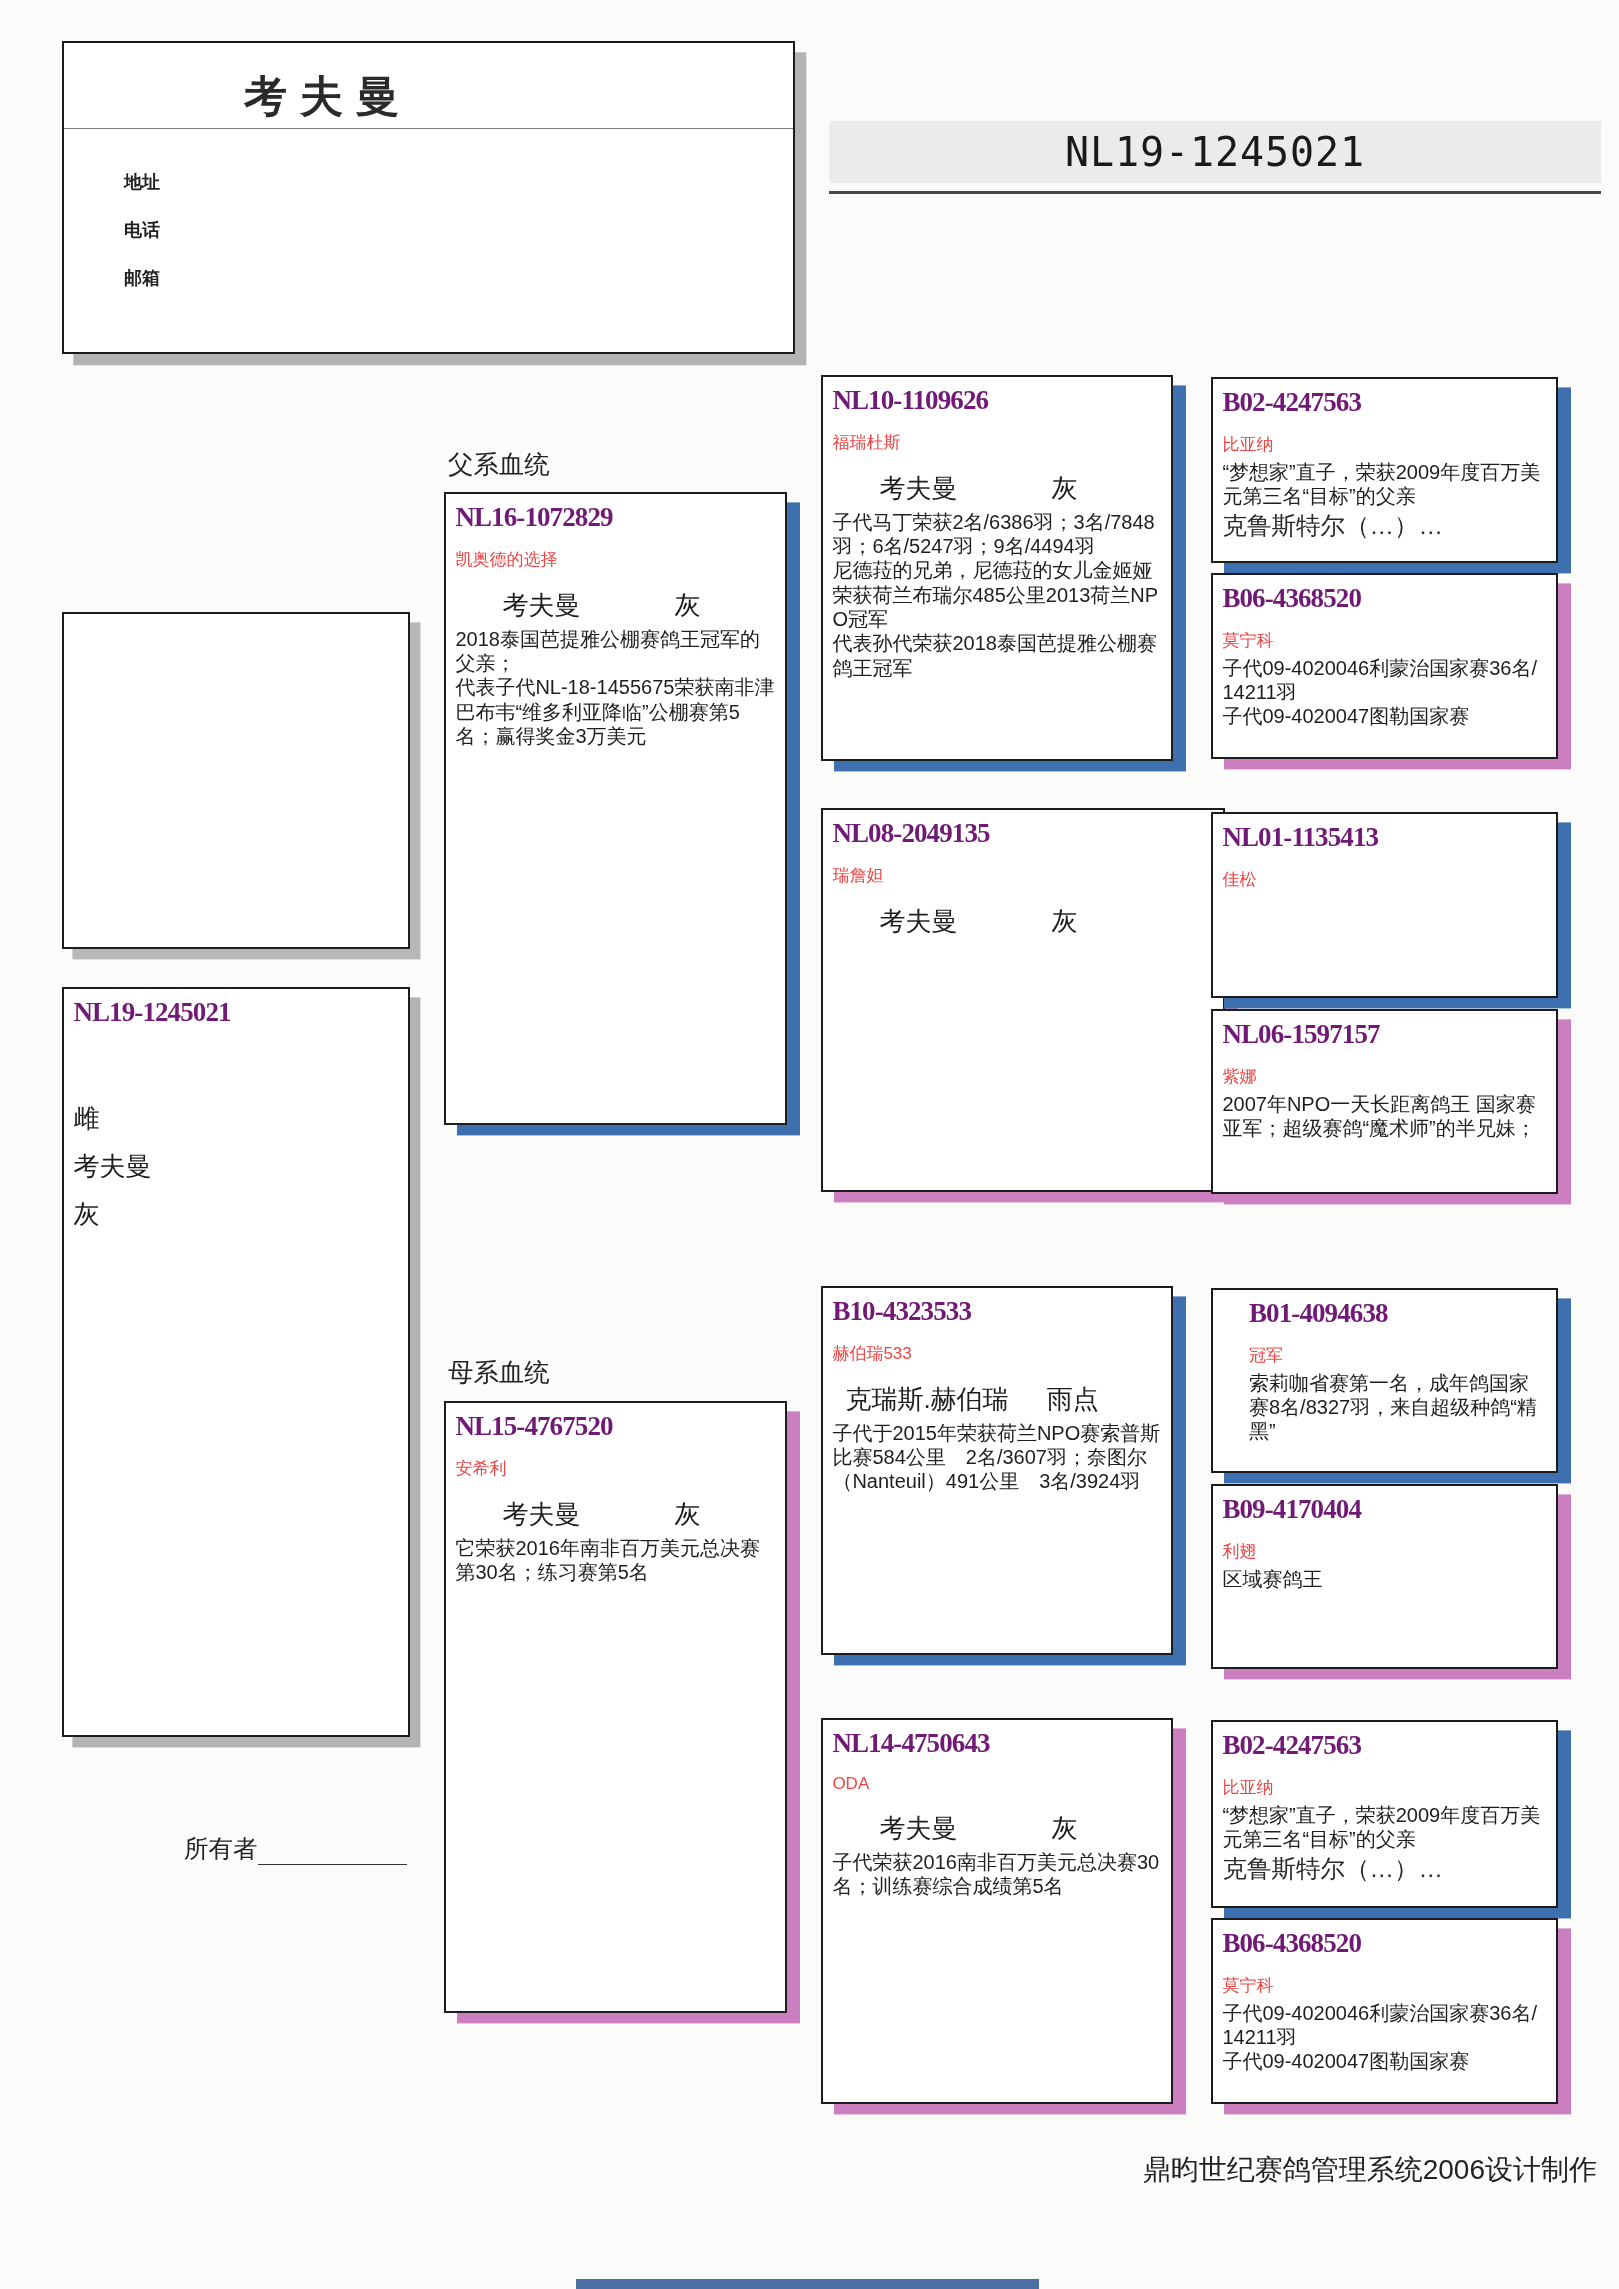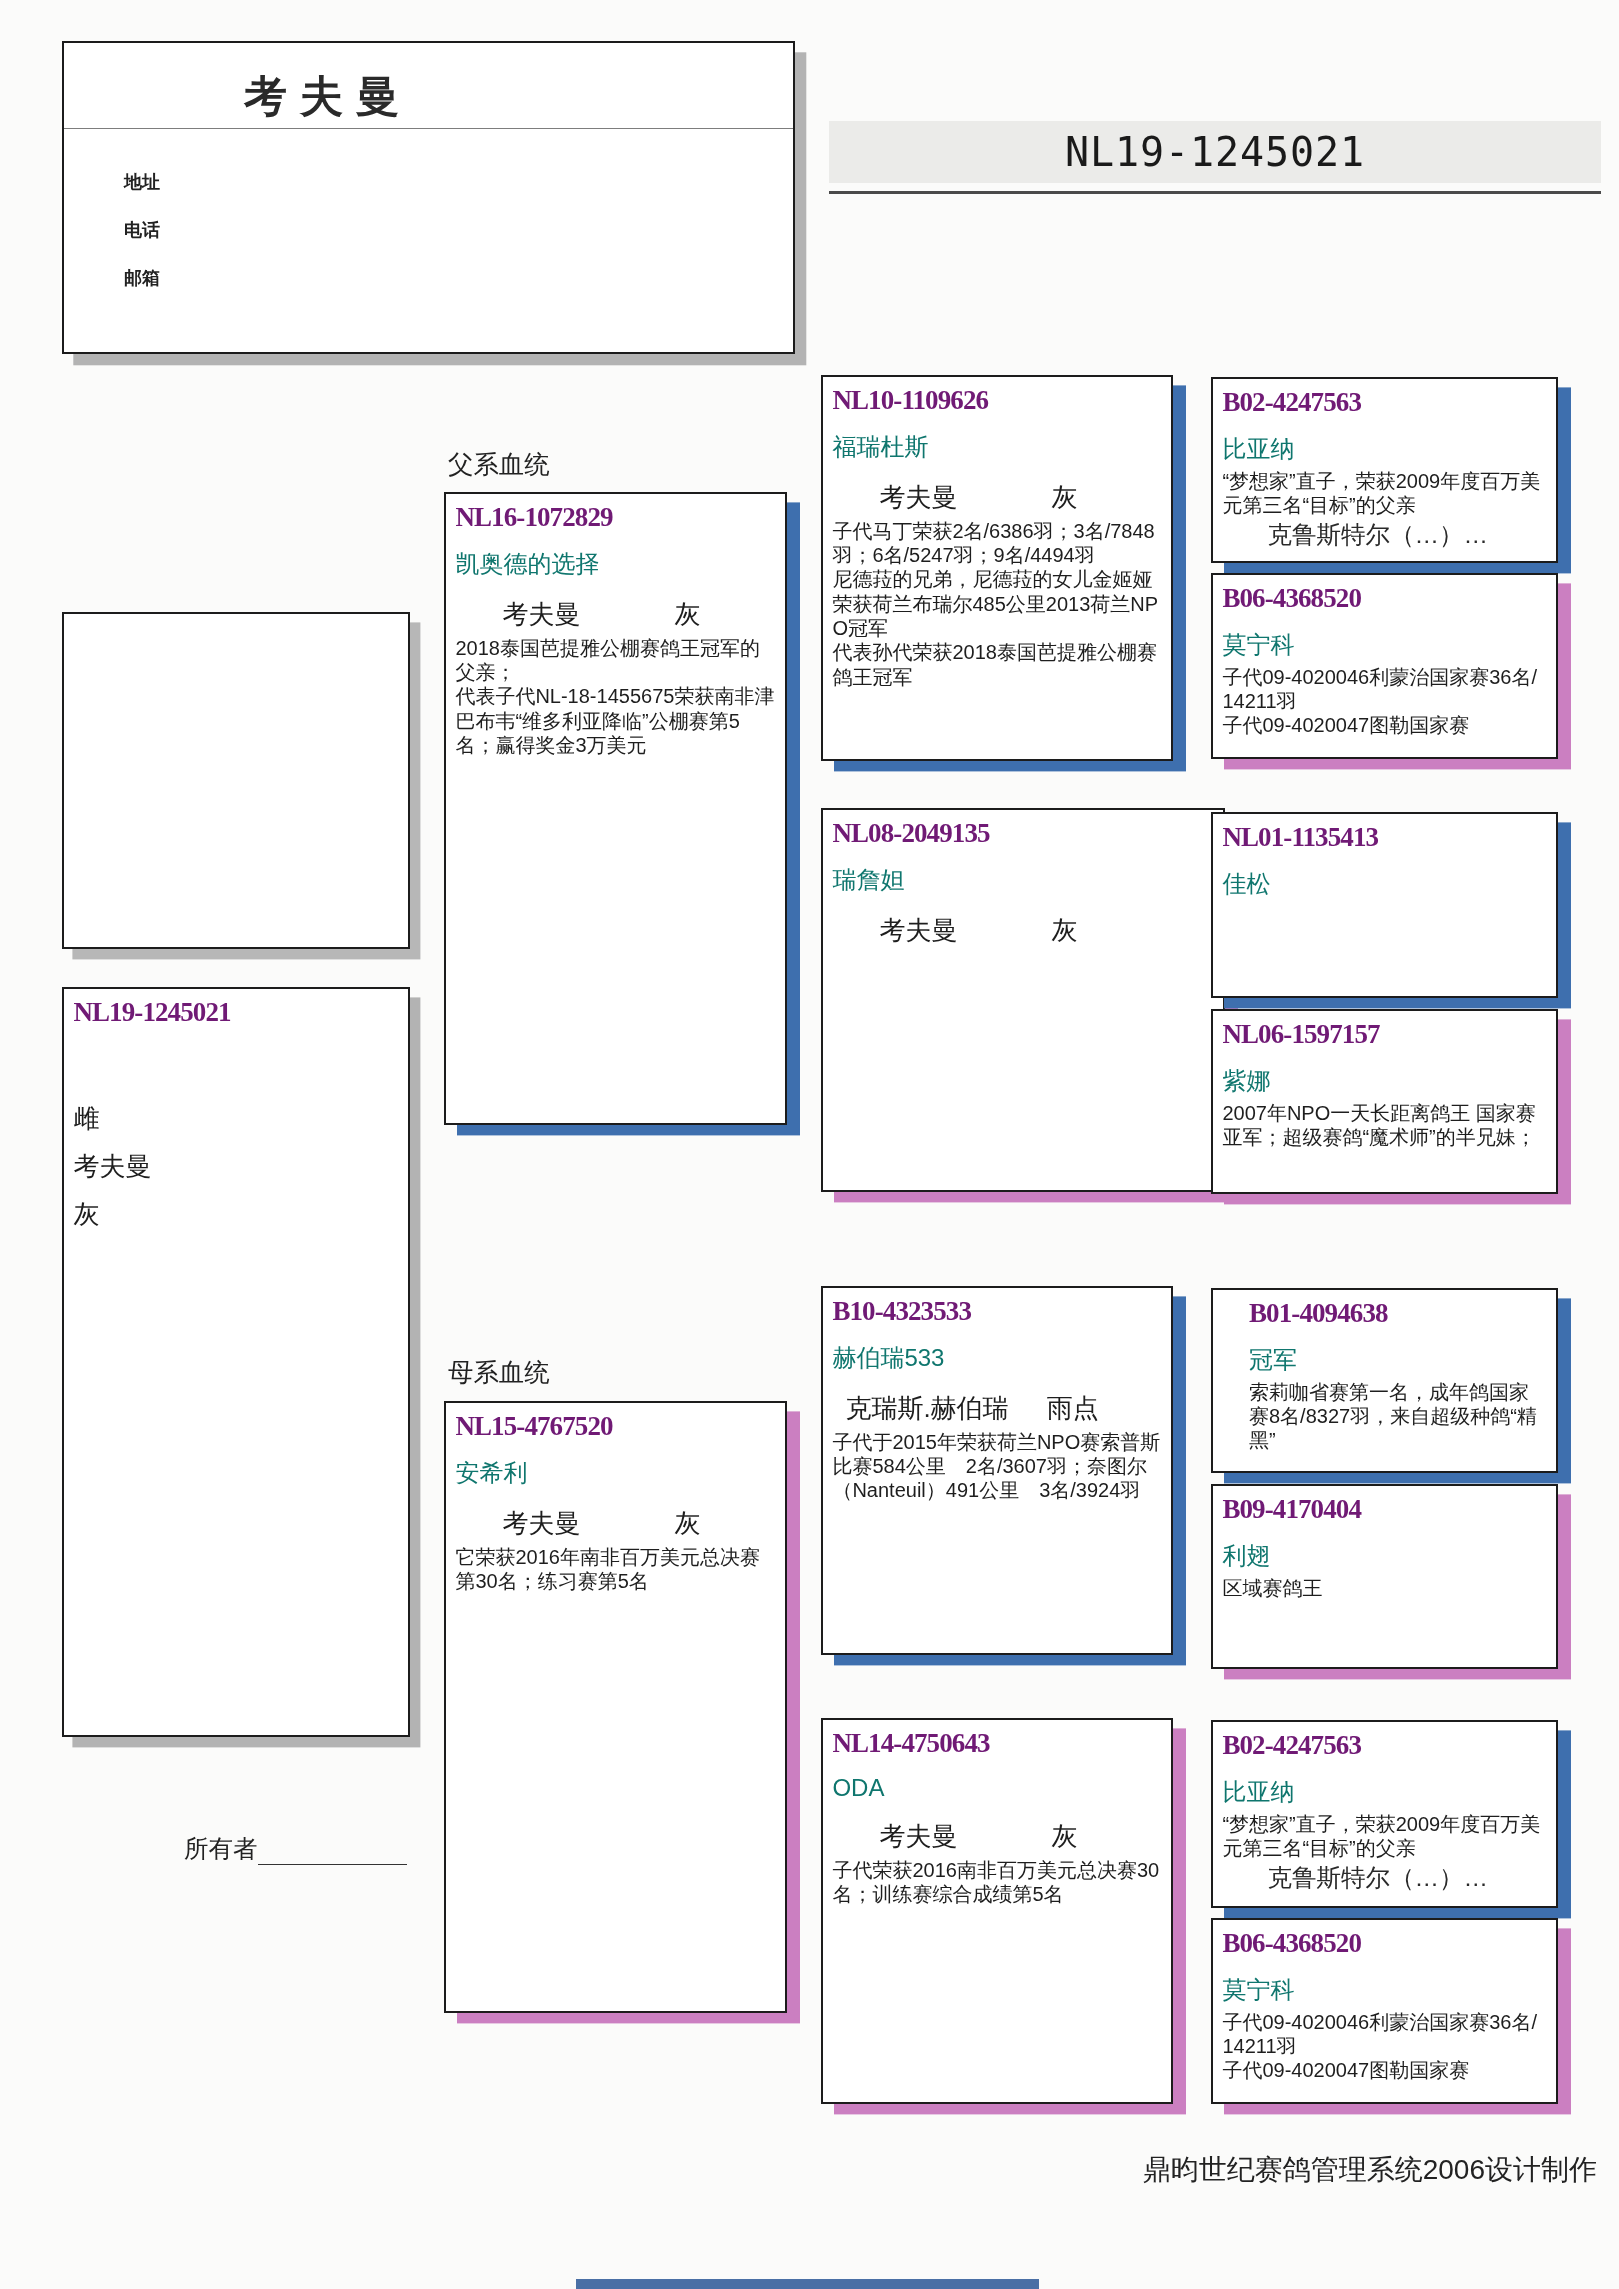--- a/index.html
+++ b/index.html
@@ -31,25 +31,25 @@
   .ring-underline{left:829px;top:191px;width:772px;height:2.8px;background:#4a4a4a;}
   
   .pbox{
     position:absolute;background:#fff;border:2.8px solid #1c1c1c;
     padding:7.5px 9.4px;box-sizing:border-box;overflow:hidden;
   }
   .pbox.blue{box-shadow:13px 10.4px 0 0 #3e6fae;}
   .pbox.pink{box-shadow:13px 10.4px 0 0 #cb7fc1;}
   .pbox.gray{box-shadow:10.4px 10.4px 0 0 #b3b3b3;}
   .ring{font-family:Liberation Serif, serif;font-weight:bold;font-size:27px;letter-spacing:-0.9px;color:#701a75;}
-  .bname{font-size:24px;margin-top:15px;color:#0f766e;}
+  .bname{font-size:17px;margin-top:15px;color:#ef4444;}
   .strainline{margin-top:17px;font-size:26px;padding-left:47px;display:flex;}
   .strain-color{margin-left:94px;}
   .desc{margin-top:4px;font-size:20px;line-height:1.22;white-space:pre-wrap;word-break:break-all;}
-  .clip{margin-top:2.8px;font-size:24.5px;line-height:1.22;white-space:pre-wrap;word-break:break-all;color:#2a2a2a;margin-left:45px;}
+  .clip{margin-top:2.8px;font-size:24.5px;line-height:1.22;white-space:pre-wrap;word-break:break-all;color:#2a2a2a;}
   .clip:empty{display:none;}
   
   .empty-box{left:62px;top:612px;width:348px;height:337px;background:#fff;border:2.8px solid #1c1c1c;box-shadow:10.4px 10.4px 0 0 #b7b7b7;}
   .subject-box{left:62px;top:987px;width:348px;height:750px;}
   .subject-box .sex{margin-top:73px;font-size:26px;}
   .subject-box .line{margin-top:13px;font-size:26px;}
   
   .section-label{font-size:25.4px;color:#222;}
   .label-paternal{left:448px;top:448px;}
   .label-maternal{left:448px;top:1356px;}

